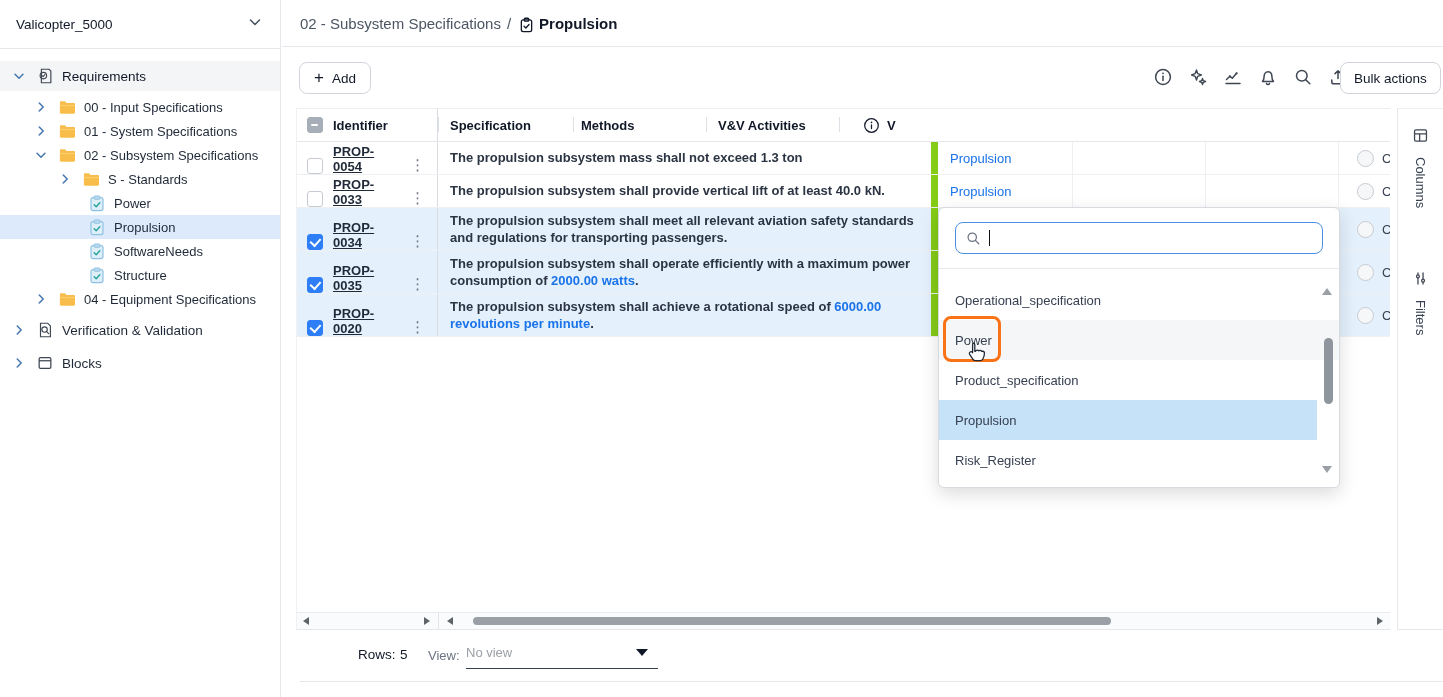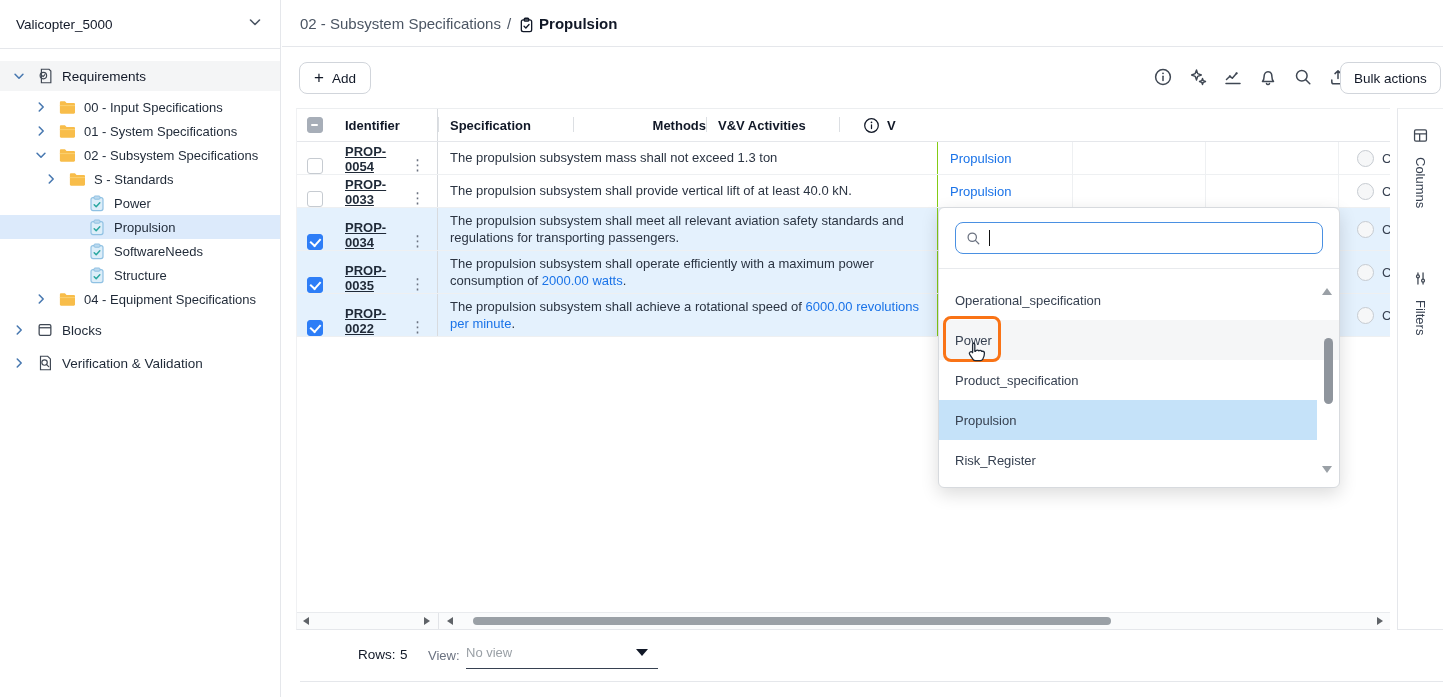--- a/index.html
+++ b/index.html
@@ -14,21 +14,21 @@
   .sidebar{position:absolute;left:0;top:0;width:281px;height:697px;border-right:1px solid #e5e7eb;background:#fff;box-sizing:border-box;}
   .project-row{height:48px;border-bottom:1px solid #e5e7eb;display:flex;align-items:center;justify-content:space-between;padding:0 16px;}
   .project-name{font-size:13.5px;color:#111827;}
   .req-header{margin-top:12px;height:30px;background:#f4f5f6;display:flex;align-items:center;padding-left:12px;}
   .tree{padding-top:4px;}
   .tree-item{height:24px;display:flex;align-items:center;font-size:13px;color:#1f2937;}
   .tree-item.section{height:28px;margin-top:5px;font-size:13.5px;}
   .tree-item.selected{background:#dceafb;}
   .tree-item.lvl0{padding-left:12px;}
   .tree-item.lvl1{padding-left:34px;}
-  .tree-item.lvl2{padding-left:44px;}
+  .tree-item.lvl2{padding-left:58px;}
   .tree-item.lvl3{padding-left:88px;}
   .chev{width:14px;height:14px;margin-right:10px;display:flex;align-items:center;justify-content:center;flex:none;}
   .ticon{width:18px;height:18px;margin-right:8px;display:flex;align-items:center;justify-content:center;flex:none;}
   .req-header .chev{margin-right:10px;}
   .req-header .tlabel{font-size:13.5px;color:#111827;}
 
   
   .main-header{position:absolute;left:282px;top:0;width:1161px;height:47px;border-bottom:1px solid #e5e7eb;display:flex;align-items:center;box-sizing:border-box;padding-left:18px;background:#fff;}
   .crumb-parent{color:#4b5563;font-size:15px;}
   .crumb-sep{color:#4b5563;font-size:15px;margin:0 6px;}
@@ -45,36 +45,36 @@
   .tab.active{background:#ddeefb;}
   .tool-icons{position:absolute;left:870px;top:19px;display:flex;gap:14px;align-items:center;}
   .tool-icon{width:21px;height:21px;display:flex;align-items:center;justify-content:center;}
   .bulk-btn{position:absolute;left:1058px;top:15px;height:32px;padding:0 13px;}
 
   
   .table{position:absolute;left:296px;top:108px;width:1094px;height:522px;border-top:1px solid #eceef0;border-left:1px solid #f0f1f3;border-bottom:1px solid #e5e7eb;box-sizing:border-box;background:#fff;overflow:hidden;}
   .thead{display:flex;height:32px;border-bottom:1px solid #e5e7eb;font-weight:bold;font-size:13px;color:#111827;}
   .th{display:flex;align-items:center;box-sizing:border-box;position:relative;}
   .th .divider{position:absolute;left:0;top:8px;width:1px;height:15px;background:#dcdfe3;}
-  .col-id{width:141px;flex:none;padding-left:10px;gap:22px;border-right:1px solid #d8dbdf;}
+  .col-id{width:141px;flex:none;padding-left:10px;gap:10px;border-right:1px solid #d8dbdf;}
   .col-text{width:500px;flex:none;padding-left:12px;}
   .col-spec{width:135px;flex:none;padding-left:12px;}
-  .col-methods{width:133px;flex:none;padding-left:0;justify-content:flex-end;}
+  .col-methods{width:133px;flex:none;padding-left:8px;}
   .col-vv{width:133px;flex:none;padding-left:12px;}
   .col-info{flex:1;padding-left:24px;gap:7px;overflow:hidden;white-space:nowrap;}
   .tr{display:flex;border-bottom:1px solid #eef0f2;background:#fff;}
   .tr.h32{height:32px;}
   .tr.h42{height:42px;}
   .tr.selected{background:#e4f1fd;}
   .td{box-sizing:border-box;}
   .td.col-id{display:flex;align-items:flex-end;}
   .td.col-text{font-size:13px;line-height:17px;color:#2b3442;padding-top:7px;padding-right:14px;}
   .tr.h42 .td.col-text{padding-top:4px;}
   .td.col-spec,.td.col-methods,.td.col-vv{display:flex;align-items:center;border-right:1px solid #eef0f2;}
-  .td.col-text{border-right:1px solid #84cc16;}
+  .td.col-text{border-right:7px solid #84cc16;font-weight:bold;}
   .td.col-info{display:flex;align-items:center;font-size:13px;color:#374151;}
   .seg-val{color:#1a73e8;}
   .id-link{font-weight:bold;font-size:13px;color:#1f2937;text-decoration:underline;flex:1;}
   .kebab{color:#6b7280;font-size:15px;padding-right:12px;letter-spacing:0;}
   .spec-link{font-size:13px;color:#1a73e8;}
   .cb{width:16px;height:16px;border:1.5px solid #c6cbd1;border-radius:3px;background:#fff;box-sizing:border-box;flex:none;position:relative;}
   .cb.checked{background:#2e7ef7;border-color:#2e7ef7;}
   .cb.checked::after{content:"";position:absolute;left:4px;top:1px;width:4.5px;height:8px;border:solid #fff;border-width:0 2px 2px 0;transform:rotate(42deg);}
   .cb.indet{background:#a7aeb8;border-color:#a7aeb8;}
   .cb.indet::after{content:"";position:absolute;left:3px;top:5.7px;width:7px;height:2px;background:#fff;border-radius:1px;}
@@ -260,41 +260,41 @@
           </span>
           <span class="tlabel">04 - Equipment Specifications</span>
         </div>
         <div class="tree-item lvl0 section">
           <span class="chev">
             <svg width="14" height="14" viewBox="0 0 16 16" fill="none" stroke="#4878b0" stroke-width="1.8" stroke-linecap="round" stroke-linejoin="round">
               <path d="M6 3.5L10.5 8 6 12.5"></path>
             </svg>
           </span>
           <span class="ticon">
-            <svg width="18" height="18" viewBox="0 0 20 20" fill="none" stroke="#3f4753" stroke-width="1.4">
-              <rect x="3.5" y="4" width="13" height="12" rx="1.5"></rect>
-              <path d="M3.5 7.5h13"></path>
-            </svg>
-          </span>
-          <span class="tlabel">Blocks</span>
-        </div>
-        <div class="tree-item lvl0 section">
-          <span class="chev">
-            <svg width="14" height="14" viewBox="0 0 16 16" fill="none" stroke="#4878b0" stroke-width="1.8" stroke-linecap="round" stroke-linejoin="round">
-              <path d="M6 3.5L10.5 8 6 12.5"></path>
-            </svg>
-          </span>
-          <span class="ticon">
             <svg width="18" height="18" viewBox="0 0 20 20" fill="none" stroke="#3f4753" stroke-width="1.3">
               <path d="M5 2.5h8l3 3V17.5H5z"></path>
               <circle cx="9.5" cy="9.5" r="3"></circle>
               <path d="M11.8 11.8l2.3 2.3" stroke-linecap="round"></path>
             </svg>
           </span>
           <span class="tlabel">Verification &amp; Validation</span>
+        </div>
+        <div class="tree-item lvl0 section">
+          <span class="chev">
+            <svg width="14" height="14" viewBox="0 0 16 16" fill="none" stroke="#4878b0" stroke-width="1.8" stroke-linecap="round" stroke-linejoin="round">
+              <path d="M6 3.5L10.5 8 6 12.5"></path>
+            </svg>
+          </span>
+          <span class="ticon">
+            <svg width="18" height="18" viewBox="0 0 20 20" fill="none" stroke="#3f4753" stroke-width="1.4">
+              <rect x="3.5" y="4" width="13" height="12" rx="1.5"></rect>
+              <path d="M3.5 7.5h13"></path>
+            </svg>
+          </span>
+          <span class="tlabel">Blocks</span>
         </div>
       </div>
   </div>
 
   <div class="main-header">
     <span class="crumb-parent">02 - Subsystem Specifications</span>
     <span class="crumb-sep">/</span>
     <span class="crumb-icon">
       <svg width="15" height="16" viewBox="0 0 16 17" fill="none" stroke="#111827" stroke-width="1.4">
           <rect x="2.5" y="3" width="11" height="12.5" rx="2"></rect>
@@ -447,21 +447,21 @@
           <div class="td col-methods"></div>
           <div class="td col-vv"></div>
           <div class="td col-info" style="padding-left: 18px; gap: 8px;">
             <span class="radio"></span>
             <span>C</span>
           </div>
         </div>
         <div class="tr h42 selected">
           <div class="td col-id">
             <span class="cb checked"></span>
-            <span class="id-link">PROP-0022</span>
+            <span class="id-link">PROP-0020</span>
             <span class="kebab">⋮</span>
           </div>
           <div class="td col-text"><span>The propulsion subsystem shall achieve a rotational speed of </span><span class="seg-val">6000.00  revolutions per minute</span><span>.</span></div>
           <div class="td col-spec"></div>
           <div class="td col-methods"></div>
           <div class="td col-vv"></div>
           <div class="td col-info" style="padding-left: 18px; gap: 8px;">
             <span class="radio"></span>
             <span>C</span>
           </div>

